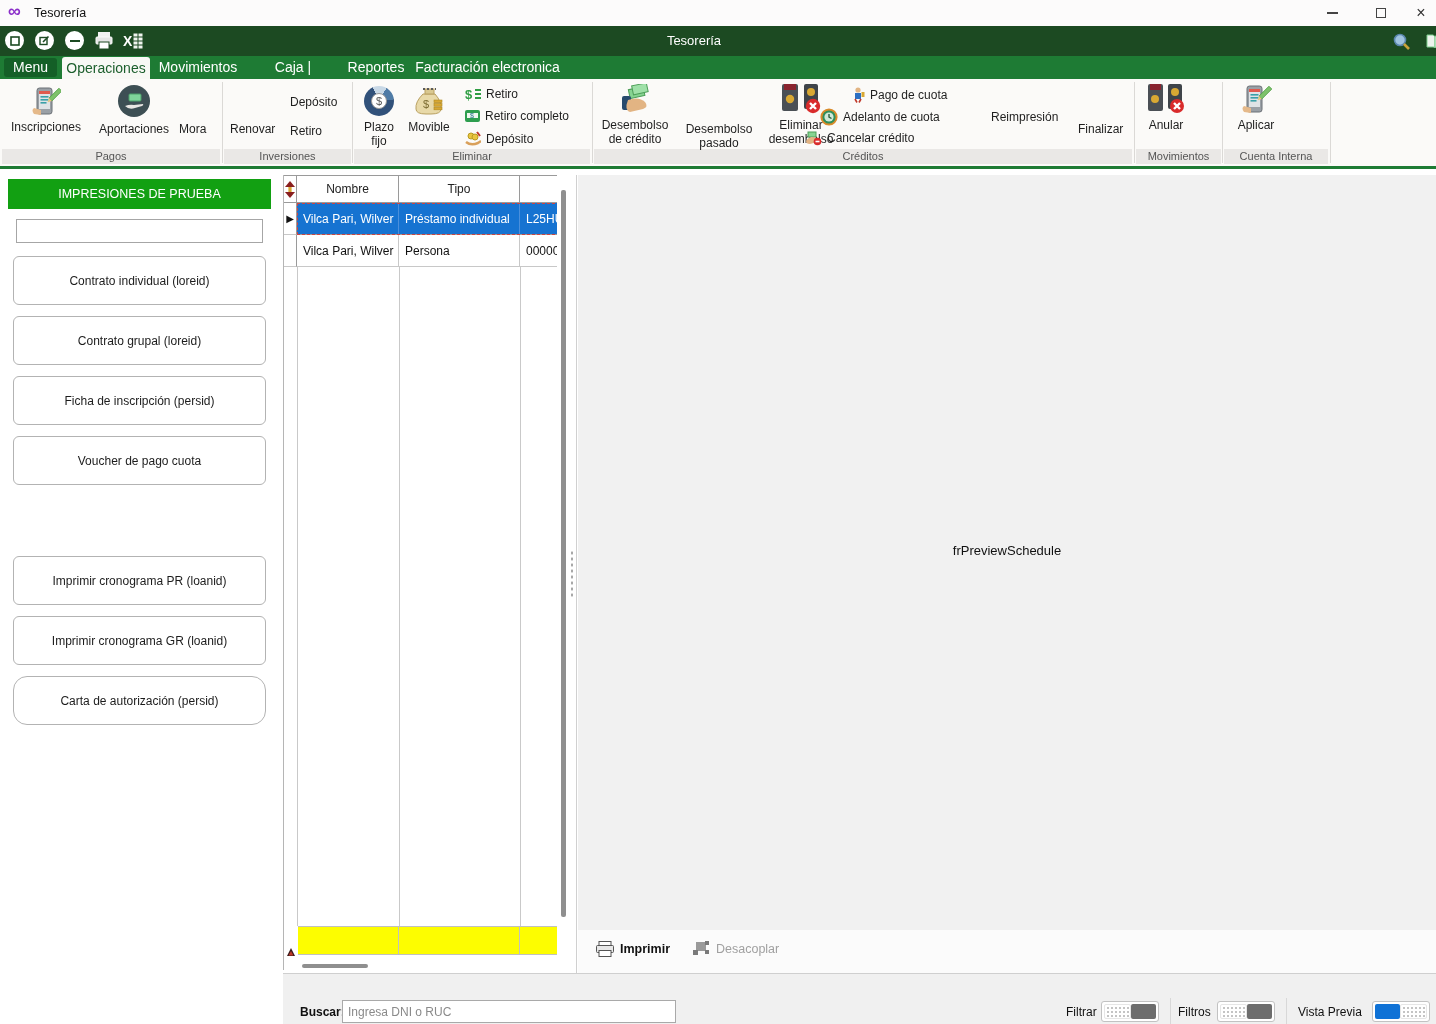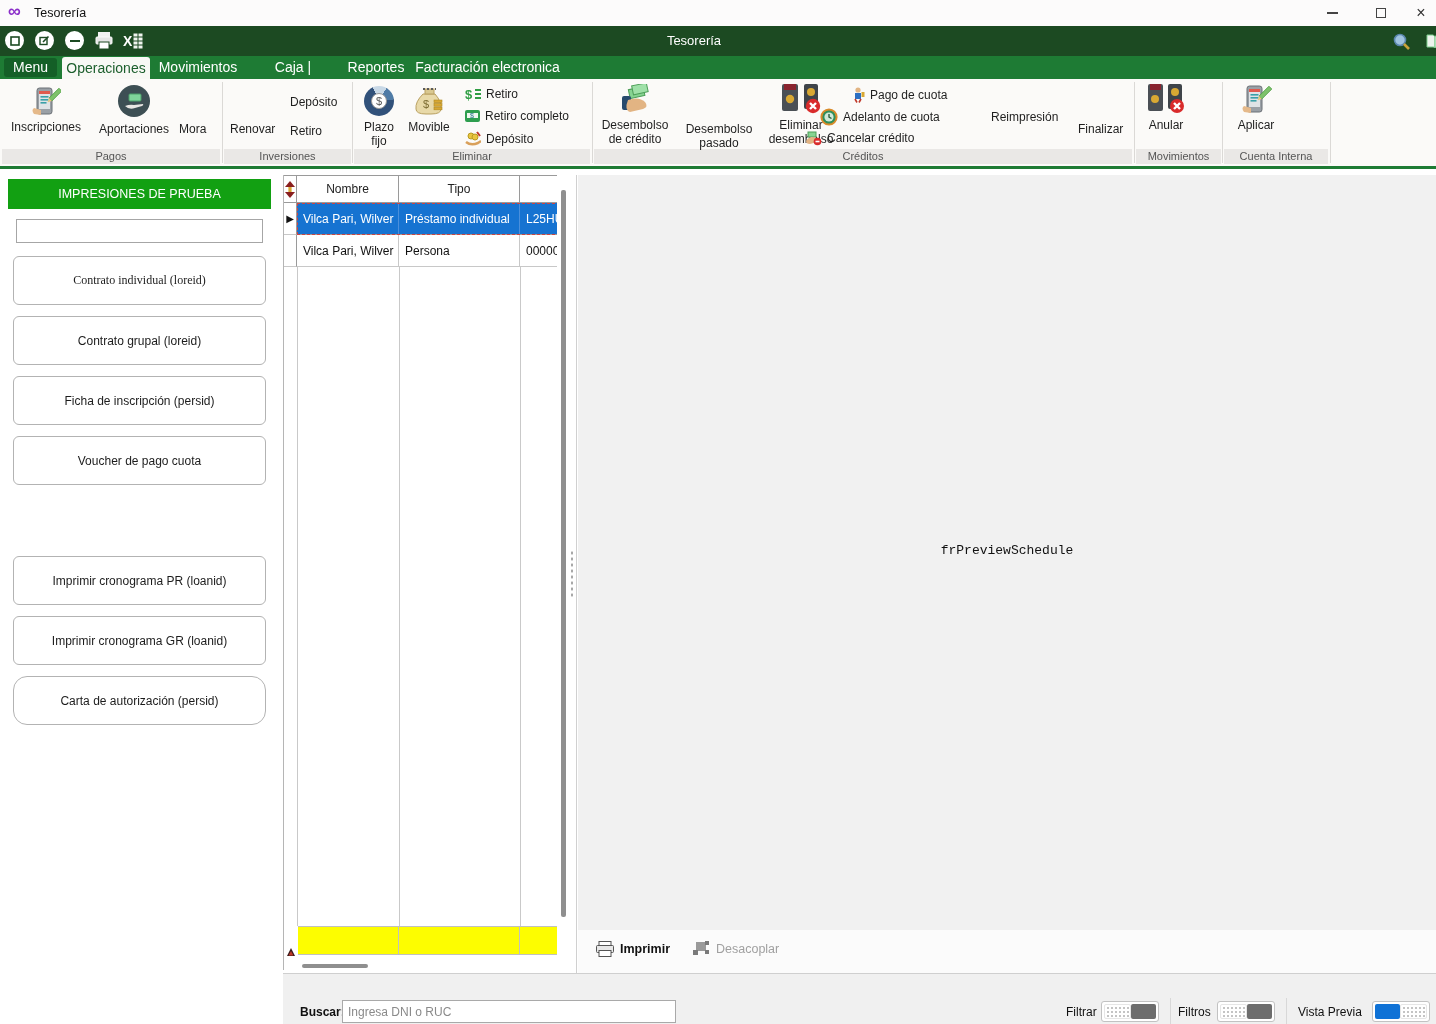--- a/index.html
+++ b/index.html
@@ -56,21 +56,21 @@
   .vline { position:absolute; width:1px; background:#c9c9c9; }
   .yellow-row { position:absolute; display:flex; border-top:1px solid #c0c0c0; border-bottom:1px solid #c0c0c0; }
   .y-cell { background:#fdfd00; border-right:1px solid #c0c0c0; }
   .hscroll { position:absolute; left:302px; top:964px; width:66px; height:4px; background:#8f8f8f; border-radius:2px; }
   .vscroll-thumb { position:absolute; left:561px; top:190px; width:5px; height:727px; background:#8f8f8f; border-radius:2px; }
   .splitter { position:absolute; left:576px; top:175px; width:1px; height:815px; background:#d0d0d0; }
   .splitter-dots { position:absolute; left:570px; top:550px; width:4px; height:48px; background-image:radial-gradient(#a8a8a8 1px, transparent 1.2px); background-size:4px 6px; }
 
   
   .preview { position:absolute; left:578px; top:175px; width:858px; height:755px; background:#f1f1f1; }
-  .preview-text { position:absolute; left:0; top:368px; width:100%; text-align:center; font-size:13px; color:#111;font-family:Liberation Mono, monospace; }
+  .preview-text { position:absolute; left:0; top:368px; width:100%; text-align:center; font-size:13px; color:#111; }
   .pv-toolbar { position:absolute; left:578px; top:930px; width:858px; height:43px; background:#fbfbfb; }
   .pv-btn { position:absolute; top:11px; display:flex; align-items:center; gap:6px; font-size:12.5px; cursor:default; }
 
   
   .bot-sep { position:absolute; left:283px; top:973px; width:1153px; height:1px; background:#cfcfcf; }
   .bot-bar { position:absolute; left:283px; top:974px; width:1153px; height:50px; background:#f0f0f0; }
   .buscar-label { position:absolute; left:300px; top:1005px; font-size:12px; font-weight:600; color:#111; }
   .buscar-input { position:absolute; left:342px; top:1000px; width:334px; height:23px; border:1px solid #a9a9a9; font-size:12px; padding:0 5px; color:#333; font-family:"Liberation Sans",sans-serif; }
   .buscar-input::placeholder { color:#8a8a8a; }
   .bb-label { position:absolute; top:1005px; font-size:12px; color:#111; }
@@ -331,21 +331,21 @@
           <path d="M4 22 q-3 2 0 6 l7 1 v-5 z" fill="#e5b98a"></path>
         </svg>
       <div class="lbl">Aplicar</div>
     </div>
 
     <div class="ribbon-underline" style="top:87px;"></div>
   </div>
 
   <div class="sb-header">IMPRESIONES DE PRUEBA</div>
   <input class="sb-input" value="" style="">
-  <div class="sb-btn" style="top:256px;font-family:Liberation Serif, serif;">Contrato individual (loreid)</div>
+  <div class="sb-btn" style="top:256px;">Contrato individual (loreid)</div>
   <div class="sb-btn" style="top:316px;">Contrato grupal (loreid)</div>
   <div class="sb-btn" style="top:376px;">Ficha de inscripción (persid)</div>
   <div class="sb-btn" style="top:436px;">Voucher de pago cuota</div>
   <div class="sb-btn" style="top:556px;">Imprimir cronograma PR (loanid)</div>
   <div class="sb-btn" style="top:616px;">Imprimir cronograma GR (loanid)</div>
   <div class="sb-btn" style="top:676px;border-radius:14px;">Carta de autorización (persid)</div>
 
   <div class="grid-clip">
     <div class="g-row g-head" style="top:0;height:28px;">
       <div class="g-cell c0" style="height:28px;border-left:none;">

